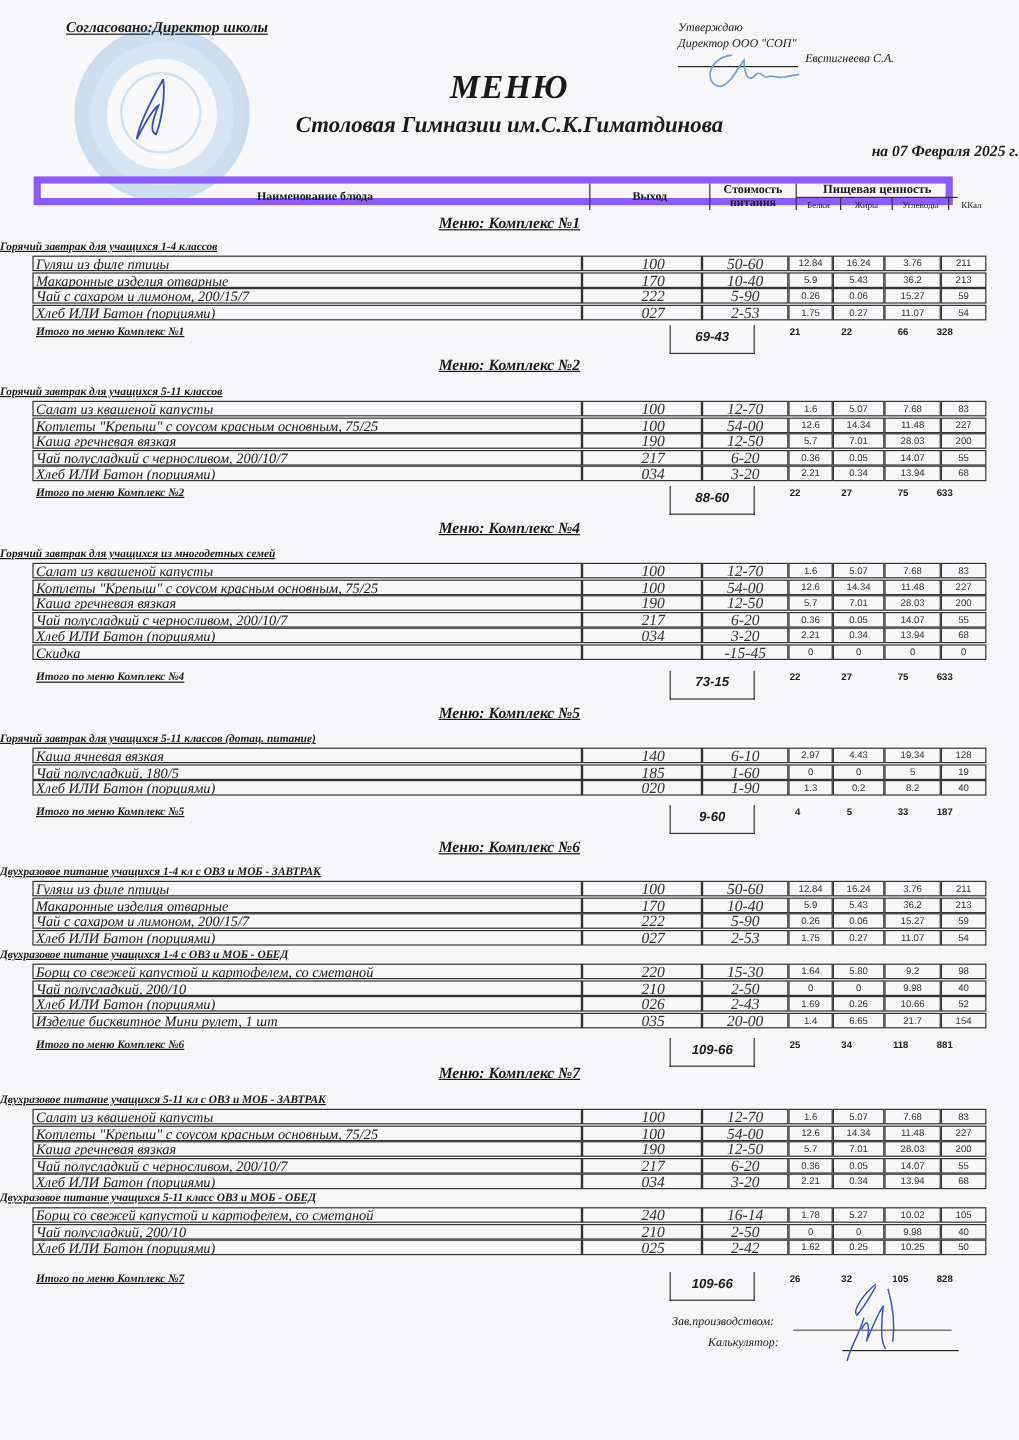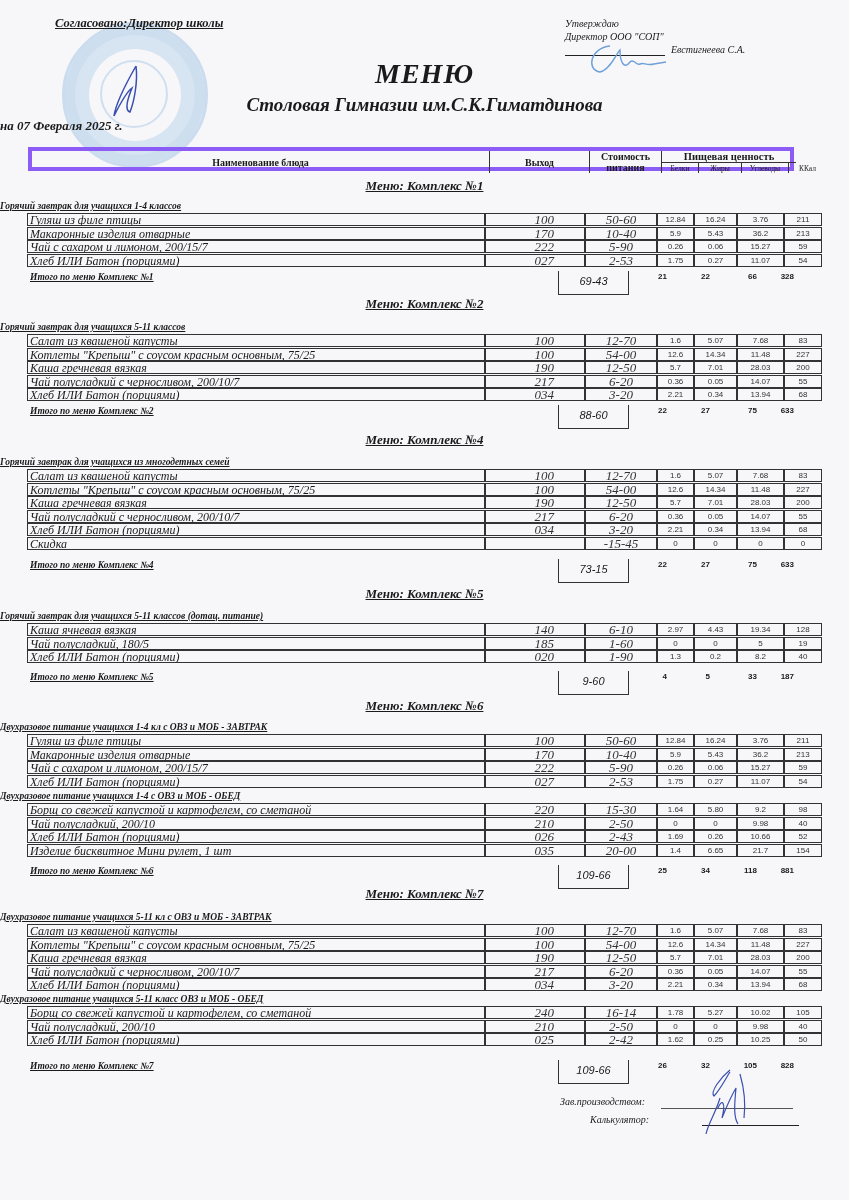--- a/index.html
+++ b/index.html
@@ -4,37 +4,37 @@
 <style>
   html, body { margin:0; padding:0; background:#f7f7f9; }
   body { width:849px; height:1200px; position:relative; overflow:hidden;
          font-family:"Liberation Serif", serif; color:#1a1a1a; }
   .abs { position:absolute; }
   .agreed { left:55px; top:16px; font-size:12.5px; font-style:italic; font-weight:bold; text-decoration:underline; }
   .approve { left:565px; top:17px; font-size:10px; font-style:italic; line-height:13px; }
   .approve .sigline { display:inline-block; width:100px; border-bottom:1px solid #222; margin-right:6px; height:10px; vertical-align:bottom;}
   .title { left:0; width:849px; top:58px; text-align:center; font-size:28px; font-style:italic; font-weight:bold; letter-spacing:1px; }
   .subtitle { left:0; width:849px; top:94px; text-align:center; font-size:19px; font-style:italic; font-weight:bold; }
-  .date { left:0; width:849px; top:118px; text-align:left; font-size:13px; font-style:italic; font-weight:bold; }
+  .date { left:0; width:849px; top:118px; text-align:right; font-size:13px; font-style:italic; font-weight:bold; }
   .stamp { left:62px; top:22px; width:140px; height:140px; border-radius:50%;
            border:3px solid rgba(120,170,220,0.35); box-shadow: inset 0 0 0 10px rgba(150,190,230,0.15), inset 0 0 0 22px rgba(255,255,255,0), inset 0 0 0 24px rgba(120,170,220,0.25); }
   .stamp-inner { left:100px; top:60px; width:64px; height:64px; border-radius:50%; border:2px solid rgba(120,170,220,0.3); }
-  .header-table { left:28px; top:147px; width:766px; height:24px; border:4px solid #8b5cf6; box-sizing:border-box; font-size:10px; font-weight:bold; }
+  .header-table { left:28px; top:147px; width:766px; height:24px; border:6px solid #8b5cf6; box-sizing:border-box; font-size:10px; font-weight:bold; }
   .hcell { position:absolute; top:0; height:22px; border-right:1px solid #333; box-sizing:border-box; display:flex; align-items:center; justify-content:center; }
   .section-title { left:0; width:849px; text-align:center; font-size:13px; font-style:italic; font-weight:bold; text-decoration:underline; }
   .group-title { left:0; width:849px; text-align:left; font-size:9.5px; font-style:italic; font-weight:bold; text-decoration:underline; }
   .row { position:absolute; left:28px; width:766px; height:13px; }
   .cell { position:absolute; top:0; height:13px; border:1px solid #333; box-sizing:border-box; margin-left:-1px; margin-top:-1px; overflow:hidden; white-space:nowrap; line-height:12px; }
   .name { left:0; width:458px; font-size:12px; font-style:italic; padding-left:2px; }
   .out { left:458px; width:100px; font-size:13px; font-style:italic; text-align:right; padding-right:30px; color:#333; }
   .price { left:558px; width:72px; font-size:13px; font-style:italic; text-align:center; color:#333; }
   .num { font-family:"Liberation Sans", sans-serif; font-size:8px; text-align:center; color:#333; line-height:12px; }
   .n1 { left:630px; width:37px; } .n2 { left:667px; width:43px; } .n3 { left:710px; width:47px; } .n4 { left:757px; width:38px; }
   .total-label { position:absolute; left:30px; font-size:9.5px; font-style:italic; font-weight:bold; text-decoration:underline; }
-  .total-box { position:absolute; left:558px; width:71px; height:24px; border:1px solid #333; border-top:none; box-sizing:border-box; font-family:"Liberation Sans", sans-serif; font-style:italic; font-weight:normal; font-size:11px; text-align:center; line-height:14px; }
+  .total-box { position:absolute; left:558px; width:71px; height:24px; border:1px solid #333; border-top:none; box-sizing:border-box; font-family:"Liberation Sans", sans-serif; font-style:italic; font-weight:bold; font-size:11px; text-align:center; line-height:14px; }
   .total-num { position:absolute; font-family:"Liberation Sans", sans-serif; font-weight:bold; font-size:8px; text-align:right; }
   .footer { font-size:10px; font-style:italic; }
   .footer-line { border-bottom:1px solid #555; }
 </style>
 </head>
 <body>
 
 <div class="abs stamp"></div>
 <div class="abs stamp-inner"></div>
 <svg class="abs" style="left:108px;top:62px" width="40" height="60">

